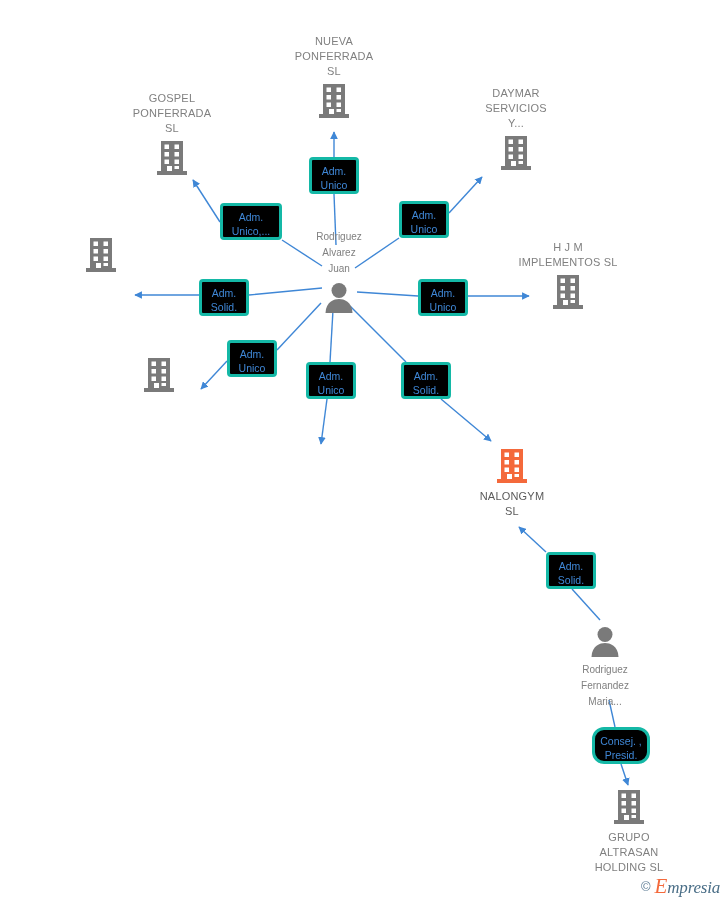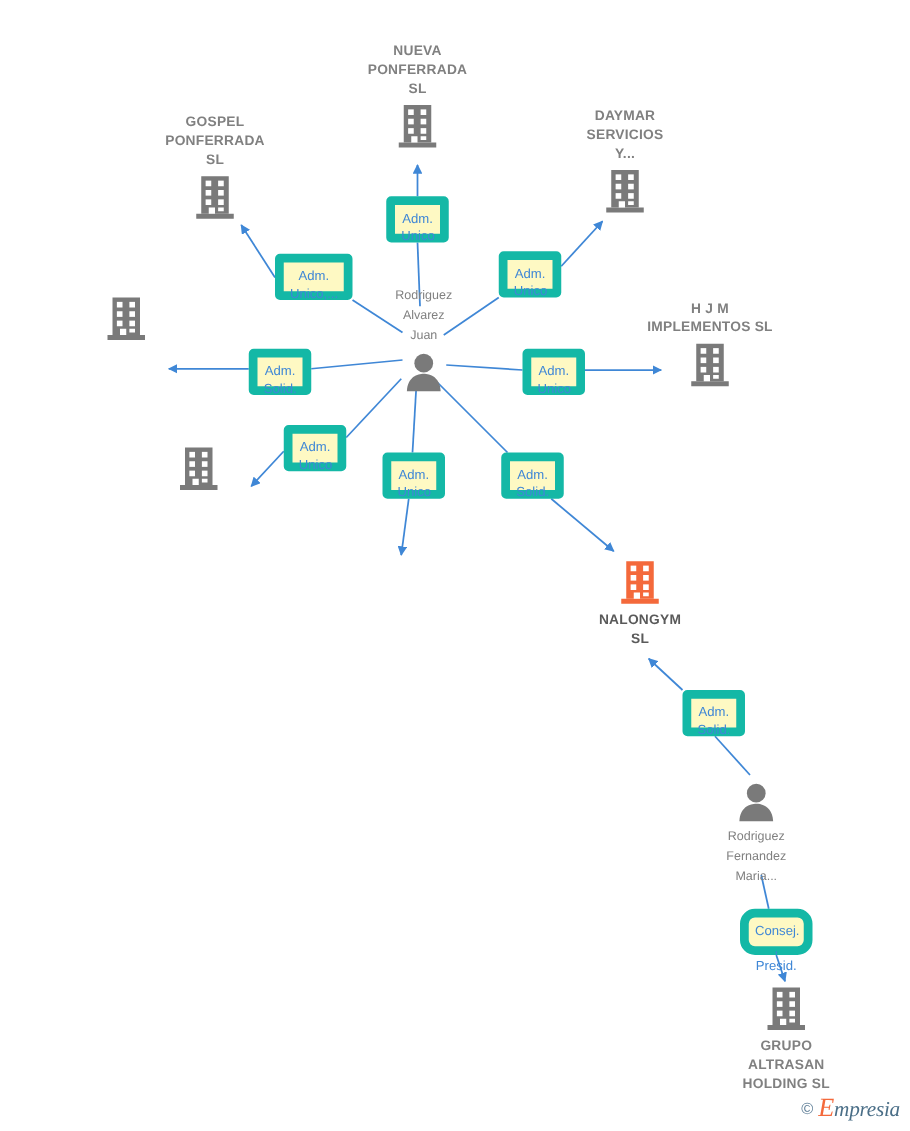--- a/index.html
+++ b/index.html
@@ -32,21 +32,21 @@
     position: absolute;
     width: 150px;
     margin-left: -75px;
     text-align: center;
     z-index: 3;
   }
   .node .label {
     font-size: 11px;
     line-height: 15px;
     color: #808080;
-    font-weight: bold;
+    font-weight: normal;
     letter-spacing: .2px;
     white-space: pre-line;
   }
   .node.person .label {
     font-weight: normal;
     font-size: 10px;
     line-height: 16px;
     letter-spacing: 0;
     color: #808080;
   }
@@ -58,23 +58,23 @@
     margin: 0 auto;
     line-height: 0;
   }
   .node.label-above .label { margin-bottom: 3px; }
   .node.label-below .label { margin-top: 4px; }
 
   
   .rel {
     position: absolute;
     box-sizing: border-box;
-    border: 7px solid #14b8a6;
+    border: 3px solid #14b8a6;
     border-radius: 4px;
-    background: #fef9c3;
+    background: #000000;
     color: #3f87d6;
     font-size: 10.5px;
     line-height: 14px;
     text-align: center;
     padding: 4px 5px 5px;
     white-space: pre-line;
     z-index: 4;
     box-shadow: 0 0 0 0 rgba(0,0,0,0);
   }
 
@@ -182,21 +182,21 @@
         <rect x="9.5" y="13" width="4.5" height="4.5" fill="#fff"></rect>
         <rect x="19.5" y="13" width="4.5" height="4.5" fill="#fff"></rect>
         <rect x="9.5" y="20.5" width="4.5" height="4.5" fill="#fff"></rect>
         <rect x="19.5" y="20.5" width="4.5" height="4.5" fill="#fff"></rect>
         <rect x="12" y="27" width="5" height="5" fill="#fff"></rect>
         <rect x="19.5" y="27" width="4.5" height="3" fill="#fff"></rect>
       </svg>
     </span>
   </div>
 
-  <div class="node label-above" style="left:500px; top:86px;">
+  <div class="node label-above" style="left:516px; top:86px;">
     <div class="label">DAYMAR
 SERVICIOS
 Y...</div>
     <span class="glyph">
       <svg width="34" height="38" viewBox="0 0 34 38" xmlns="http://www.w3.org/2000/svg">
         <rect x="6" y="2" width="22" height="30" fill="#7a7a7a"></rect>
         <rect x="2" y="32" width="30" height="4" fill="#7a7a7a"></rect>
         <rect x="9.5" y="5.5" width="4.5" height="4.5" fill="#fff"></rect>
         <rect x="19.5" y="5.5" width="4.5" height="4.5" fill="#fff"></rect>
         <rect x="9.5" y="13" width="4.5" height="4.5" fill="#fff"></rect>

